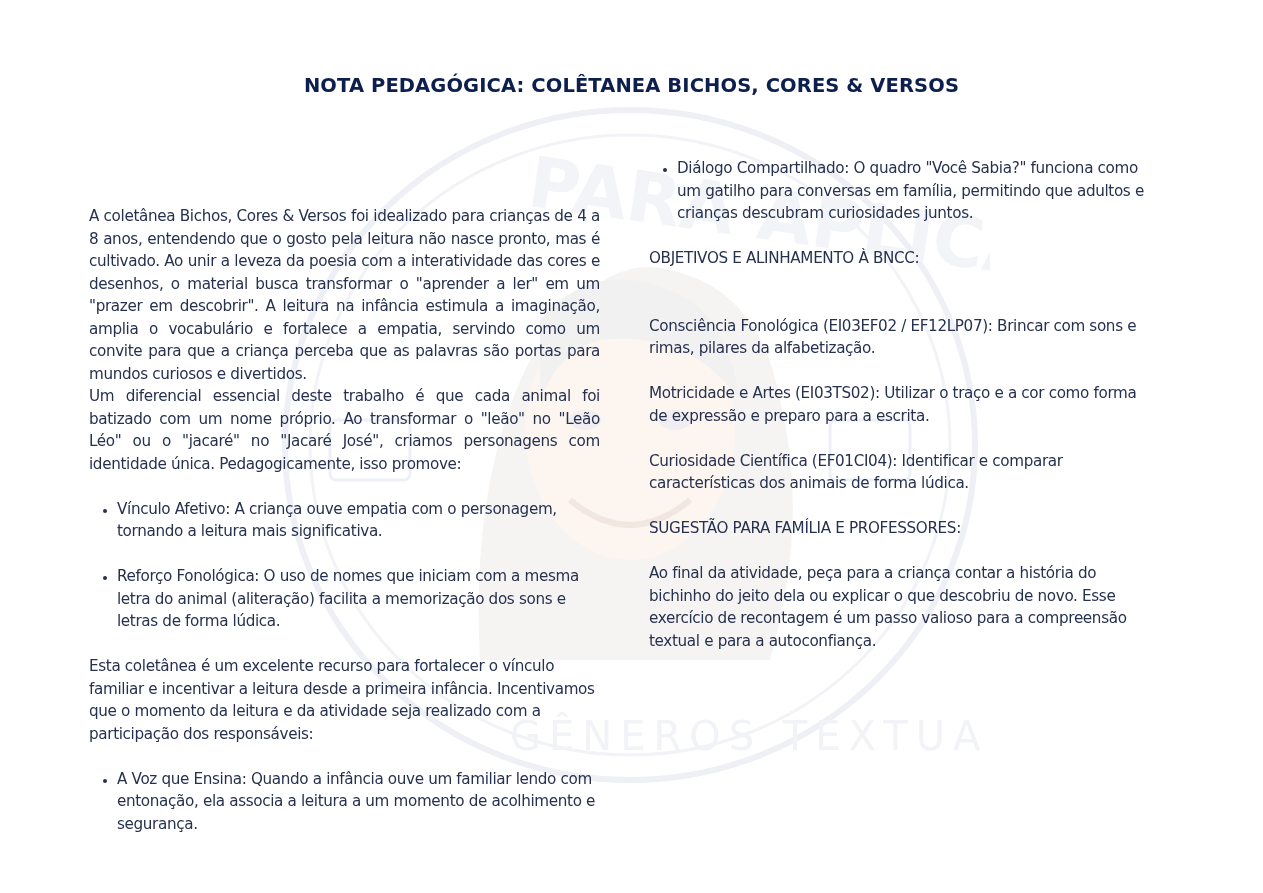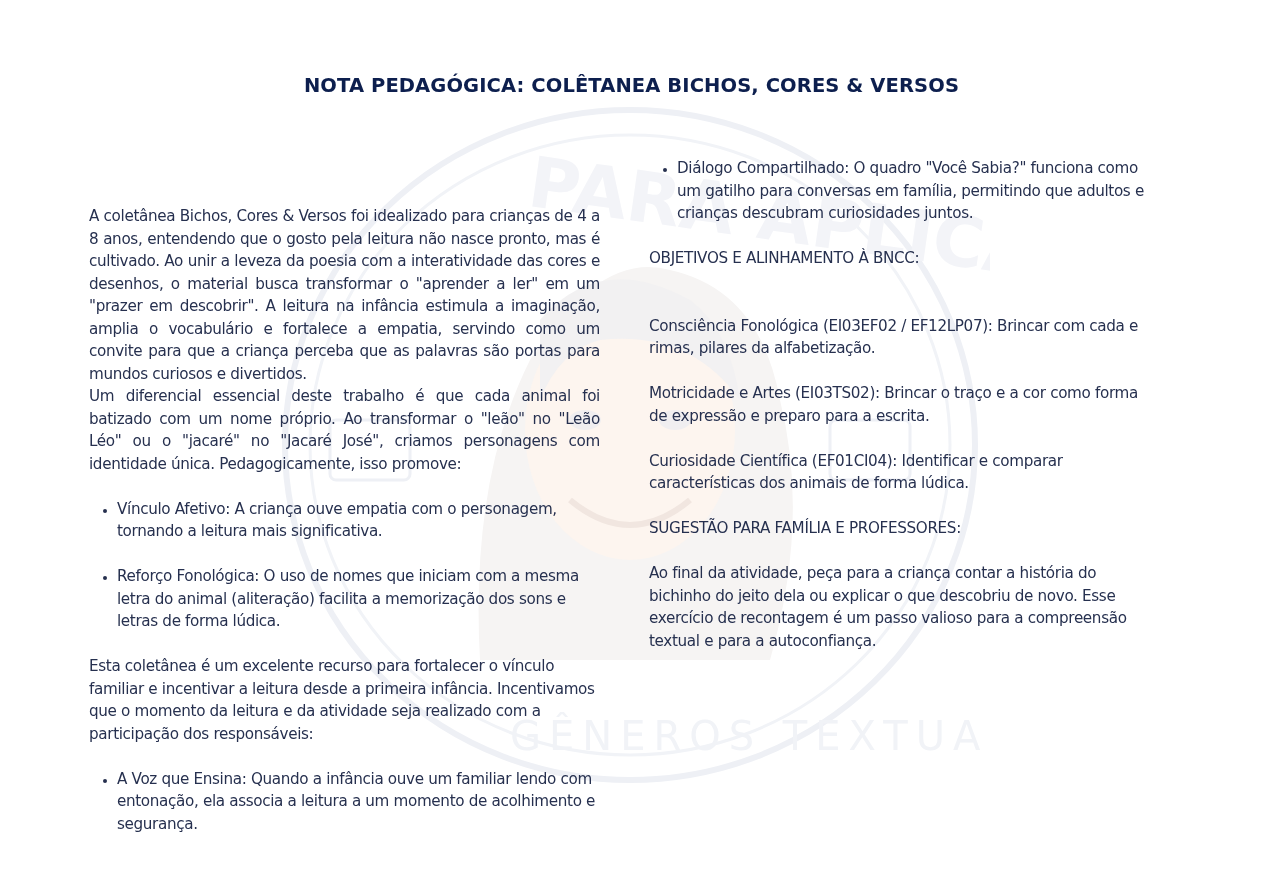--- a/index.html
+++ b/index.html
@@ -63,22 +63,22 @@
 </div>
 
 <div class="col col-right">
   <ul>
     <li>Diálogo Compartilhado: O quadro "Você Sabia?" funciona como um gatilho para conversas em família, permitindo que adultos e crianças descubram curiosidades juntos.</li>
   </ul>
   <div class="gap"></div>
   <p>OBJETIVOS E ALINHAMENTO À BNCC:</p>
   <div class="gap"></div>
   <div class="gap"></div>
-  <p>Consciência Fonológica (EI03EF02 / EF12LP07): Brincar com cada e rimas, pilares da alfabetização.</p>
+  <p>Consciência Fonológica (EI03EF02 / EF12LP07): Brincar com sons e rimas, pilares da alfabetização.</p>
   <div class="gap"></div>
-  <p>Motricidade e Artes (EI03TS02): Brincar o traço e a cor como forma de expressão e preparo para a escrita.</p>
+  <p>Motricidade e Artes (EI03TS02): Utilizar o traço e a cor como forma de expressão e preparo para a escrita.</p>
   <div class="gap"></div>
   <p>Curiosidade Científica (EF01CI04): Identificar e comparar características dos animais de forma lúdica.</p>
   <div class="gap"></div>
   <p>SUGESTÃO PARA FAMÍLIA E PROFESSORES:</p>
   <div class="gap"></div>
   <p>Ao final da atividade, peça para a criança contar a história do bichinho do jeito dela ou explicar o que descobriu de novo. Esse exercício de recontagem é um passo valioso para a compreensão textual e para a autoconfiança.</p>
 </div>
 
 </body></html>

